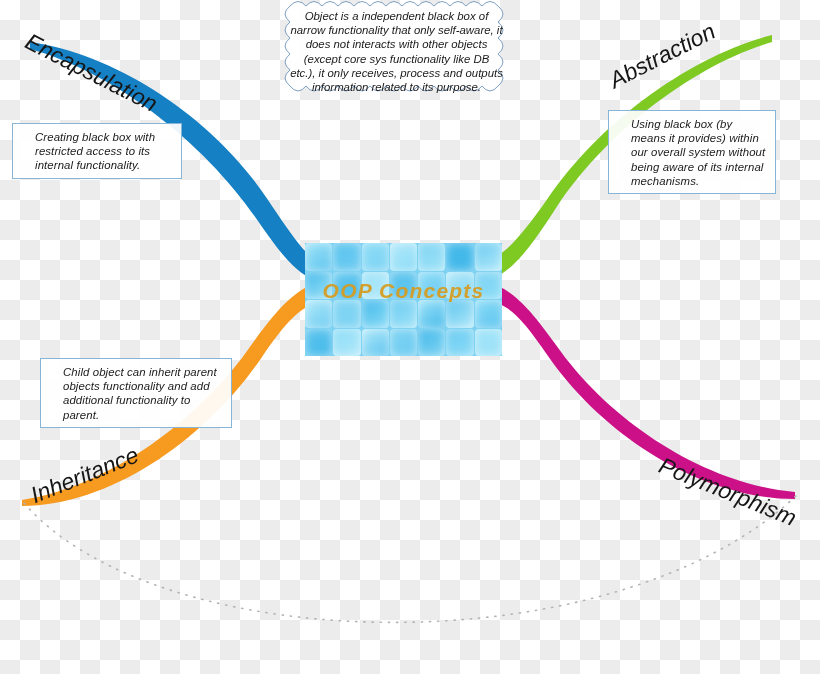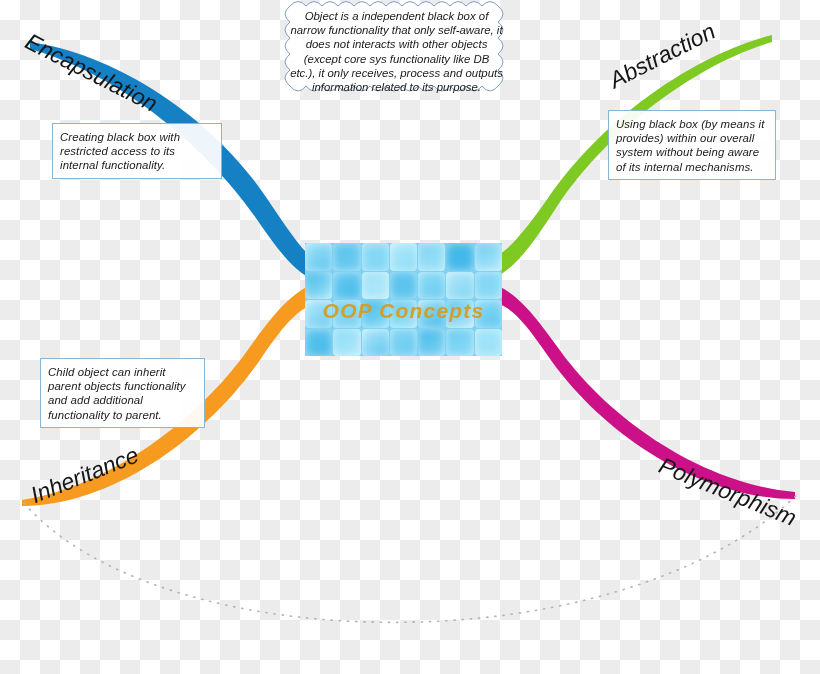--- a/index.html
+++ b/index.html
@@ -31,27 +31,27 @@
 
   
   .note {
     position: absolute;
     box-sizing: border-box;
     background: rgba(255,255,255,0.93);
     border: 1px solid #86b5d6;
     color: #1a1a1a;
     font-size: 11.4px;
     line-height: 14.2px;
-    padding: 6px 7px 5px 7px;
+    padding: 6px 7px 5px 22px;
     white-space: pre-line;
     letter-spacing: 0.1px;
   }
-  #note-encapsulation { left: 12px;  top: 123px; width: 170px; margin-left: 40px; }
+  #note-encapsulation { left: 12px;  top: 123px; width: 170px; }
   #note-abstraction   { left: 608px; top: 110px; width: 168px; }
-  #note-inheritance   { left: 40px;  top: 358px; width: 165px; }
+  #note-inheritance   { left: 40px;  top: 358px; width: 192px; }
   #note-polymorphism  { left: 606px; top: 351px; width: 176px; }
 
   
   #cloud-wrap {
     position: absolute;
     left: 280px; top: 0px;
     width: 233px; height: 101px;
   }
   #cloud-svg { position:absolute; left:0; top:0; width:233px; height:101px; }
   #cloud-text {
@@ -87,21 +87,20 @@
     position: absolute;
     left: 0; top: 36px;
     width: 197px;
     text-align: center;
     font-size: 21px;
     font-weight: bold;
     letter-spacing: 1.2px;
     color: #d79b1e;
     opacity: 0.92;
     font-family: "Liberation Sans", sans-serif;
-    margin-top: 20px;
   }
 
   
   .branch-label {
     position: absolute;
     font-size: 23px;
     color: #161616;
     white-space: nowrap;
     font-family: "Liberation Sans", sans-serif;
   }

